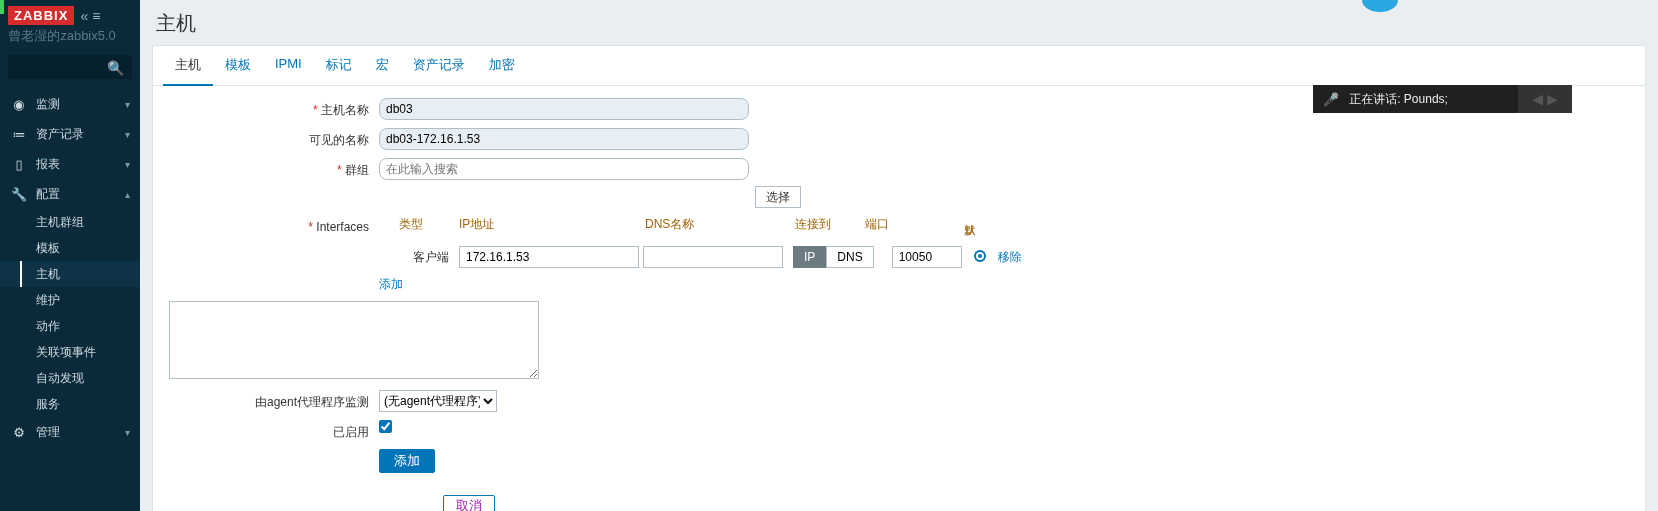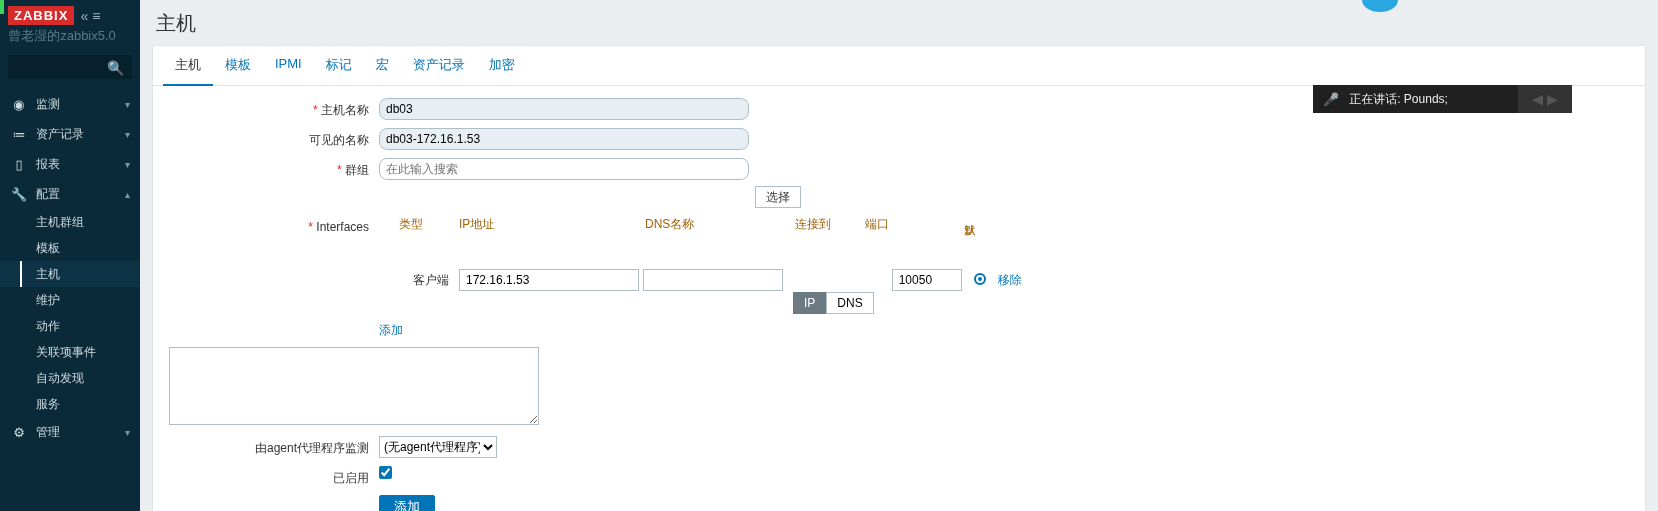--- a/index.html
+++ b/index.html
@@ -57,21 +57,21 @@
 .iface-col-type { width: 60px; }
 .iface-col-ip { width: 186px; }
 .iface-col-dns { width: 150px; }
 .iface-col-conn { width: 70px; }
 .iface-col-port { width: 88px; }
 .iface-col-def { width: 24px; }
 
 .iface-row { display: flex; align-items: center; gap: 4px; }
 .iface-type-label { width: 56px; text-align: right; padding-right: 6px; }
 .seg { display: flex; }
-.seg-btn { height: 22px; border: 1px solid #b0bfc7; background: #fff; padding: 0 10px; cursor: pointer; font-size: 12px; margin-top: 46px; }
+.seg-btn { height: 22px; border: 1px solid #b0bfc7; background: #fff; padding: 0 10px; cursor: pointer; font-size: 12px; }
 .seg-btn.active { background: #6c7a82; color: #fff; border-color: #6c7a82; }
 .link { color: #0275b8; cursor: pointer; }
 
 .radio-dot { width: 12px; height: 12px; border-radius: 50%; border: 2px solid #0275b8; display: inline-block; position: relative; }
 .radio-dot::after { content: ""; position: absolute; left: 2px; top: 2px; width: 4px; height: 4px; border-radius: 50%; background: #0275b8; }
 
 select.sel { height: 22px; border: 1px solid #b0bfc7; background: #fff; font-size: 12px; }
 
 
 .speak-box { position: absolute; right: 140px; top: 85px; width: 205px; height: 28px; background: #202020; color: #eee; display: flex; align-items: center; padding: 0 10px; font-size: 12px; z-index: 50; }

